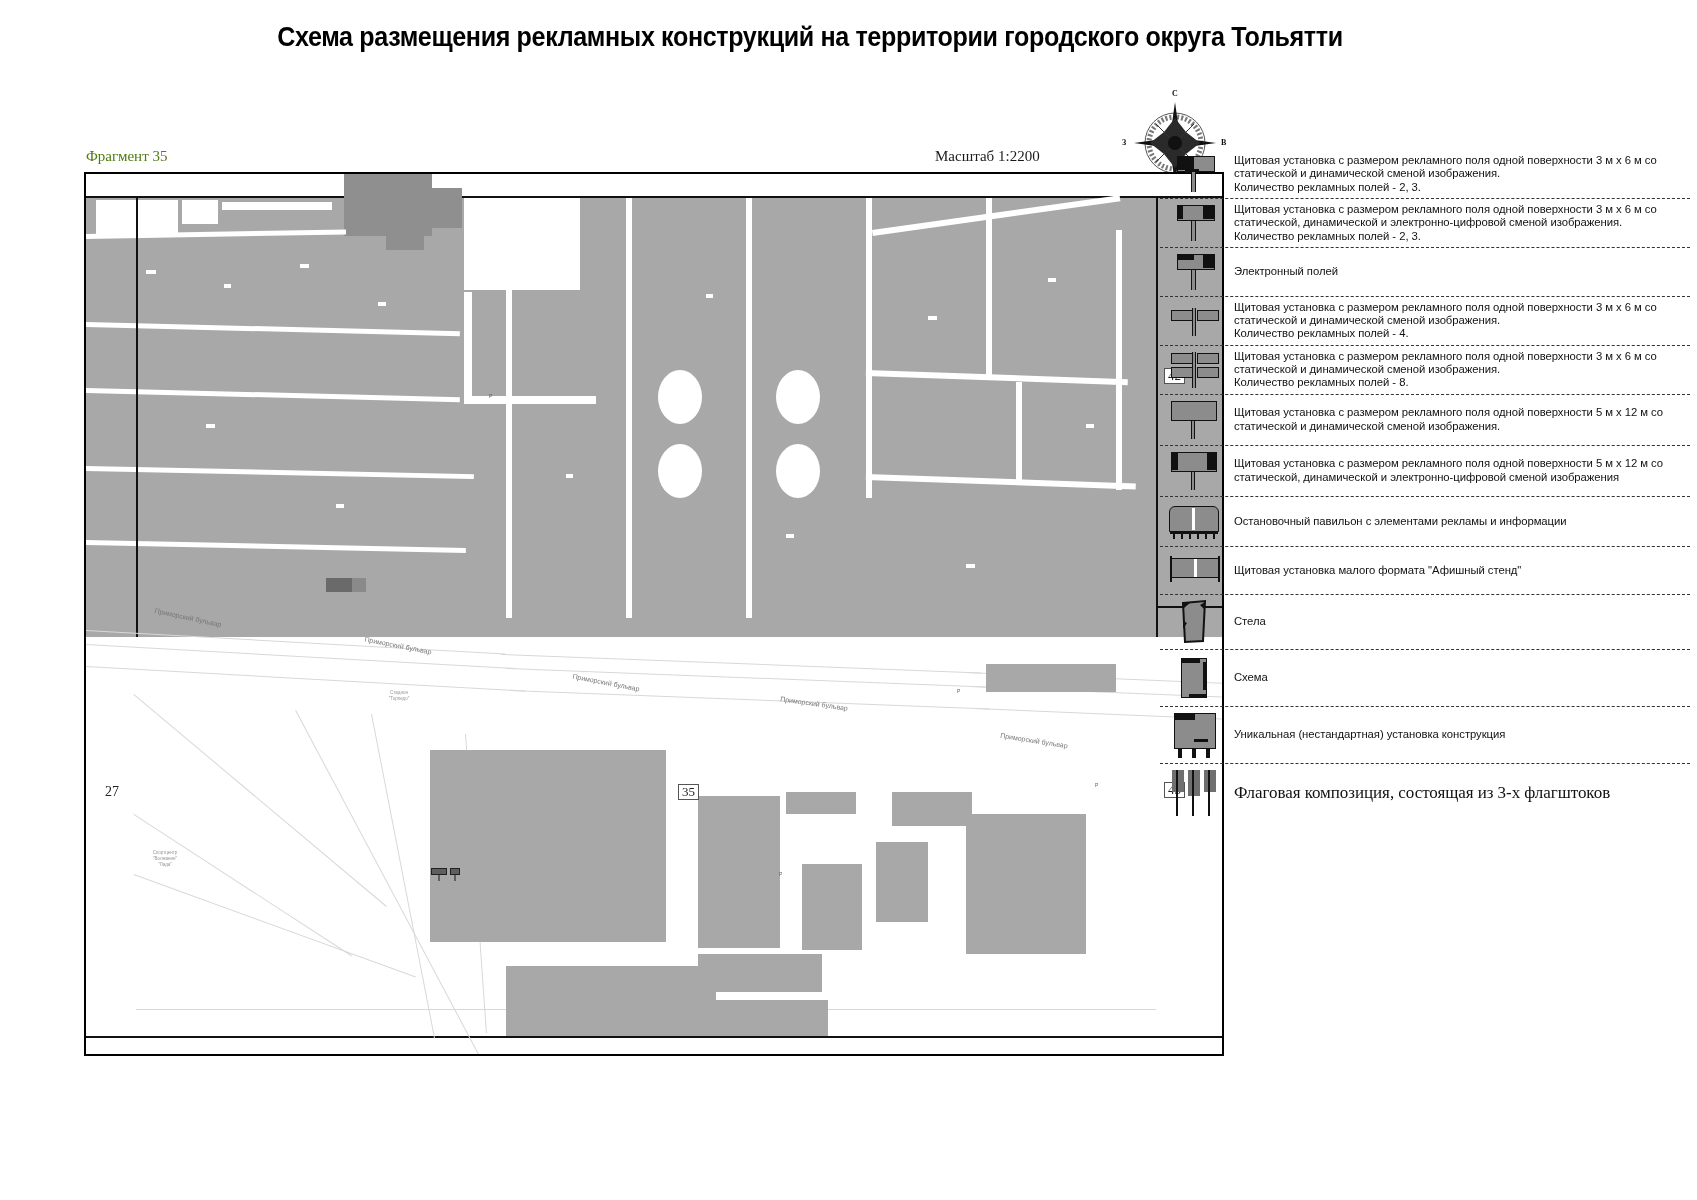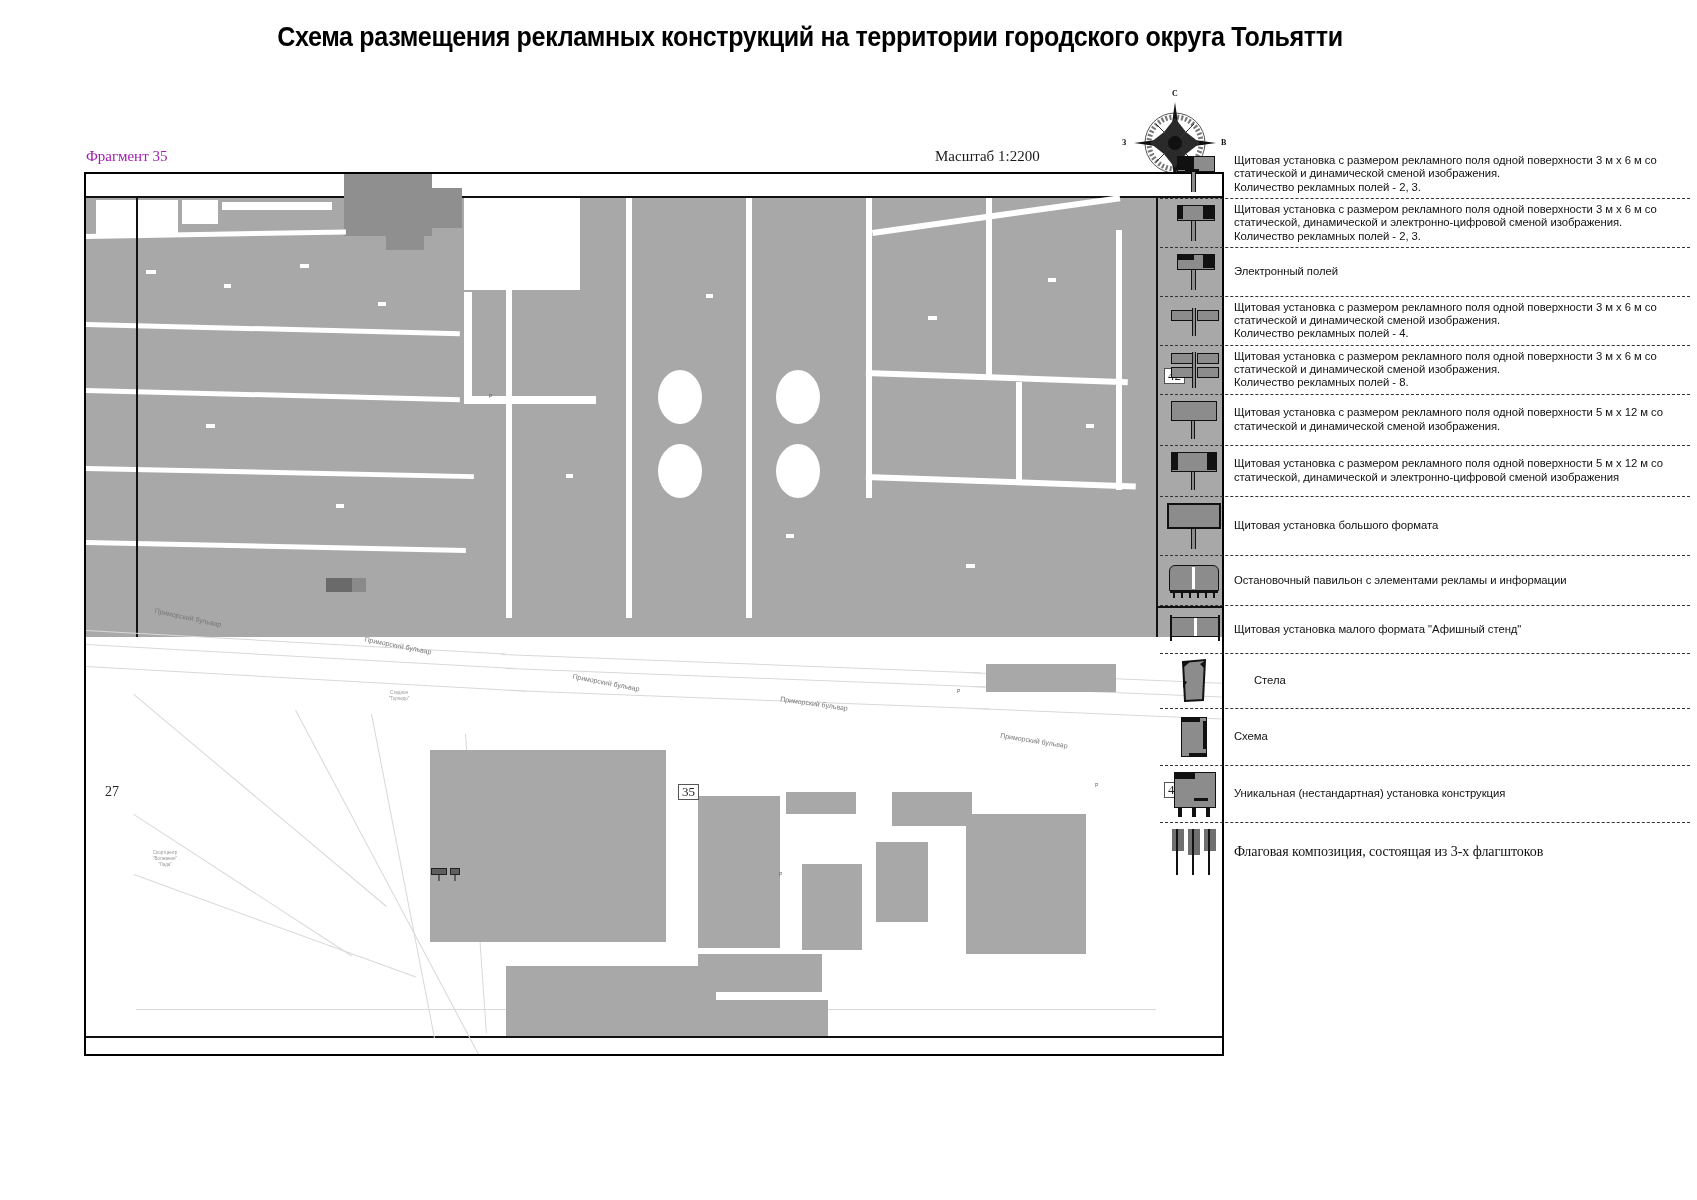--- a/index.html
+++ b/index.html
@@ -28,21 +28,21 @@
   
   #map-panel { position:absolute; left:84px; top:172px; width:1140px; height:884px; }
   #map-frame {
     position:absolute; inset:0;
     border:2px solid #000;
     background:#ffffff;
     overflow:hidden;
   }
   #frag-label {
     position:absolute; left:86px; top:148px;
-    font-family:"Liberation Serif", serif; font-size:15px; color:#a21caf;
+    font-family:"Liberation Serif", serif; font-size:15px; color:#4d7c0f;
   }
   #scale-label {
     position:absolute; left:935px; top:148px;
     font-family:"Liberation Serif", serif; font-size:15px; color:#1a1a1a;
   }
 
   
   .raster { position:absolute; background:#a8a8a8; }
   .raster.dark  { background:#8f8f8f; }
   .white { position:absolute; background:#ffffff; }
@@ -107,21 +107,21 @@
   .legend-text {
     font-family:"Liberation Sans", sans-serif;
     font-size:11.3px;
     line-height:13.2px;
     color:#111;
     letter-spacing:-0.05px;
     padding-left:4px;
   }
   .legend-text.serif {
     font-family:"Liberation Serif", serif;
-    font-size:14px; line-height:17px;
+    font-size:17px; line-height:17px;
   }
 
   
   .ic { position:relative; }
   .ic .panel { position:absolute; background:#8c8c8c; border:1.5px solid #111; }
   .ic .panel.noborder { border:none; }
   .ic .post  { position:absolute; background:#8c8c8c; border-left:1.5px solid #111; border-right:1.5px solid #111; }
   .ic .blk   { position:absolute; background:#111; }
 </style>
 </head>
@@ -375,29 +375,20 @@
       <div class="ic" style="width:52px;height:42px;">
         <div class="panel" style="left:2px; top:2px; width:46px; height:20px;"></div>
         <div class="blk" style="left:3px; top:3px; width:6px; height:17px;"></div>
         <div class="blk" style="left:38px; top:3px; width:9px; height:17px;"></div>
         <div class="post" style="left:22px; top:22px; width:4px; height:18px; background:#8c8c8c;"></div>
       </div>
     </div>
     <div class="legend-text">Щитовая установка с размером рекламного поля одной поверхности 5 м х 12 м со статической, динамической и электронно-цифровой сменой изображения</div>
   </div>
 
-  <div class="legend-row" style="min-height:56px;">
-    <div class="legend-icon">
-      <div class="ic" style="width:58px;height:50px;">
-        <div class="panel" style="left:1px; top:2px; width:54px; height:26px; border-width:2px;"></div>
-        <div class="post" style="left:25px; top:28px; width:5px; height:20px; background:#8c8c8c;"></div>
-      </div>
-    </div>
-    <div class="legend-text">Щитовая установка большого формата</div>
-  </div>
 
   <div class="legend-row" style="min-height:50px;">
     <div class="legend-icon">
       <div class="ic" style="width:56px;height:38px;">
         <div class="panel" style="left:2px; top:4px; width:50px; height:26px; border-radius:6px 6px 0 0;"></div>
         <div style="position:absolute; left:25px; top:6px; width:3px; height:22px; background:#fff;"></div>
         <div style="position:absolute; left:3px; top:30px; width:48px; height:2px; background:#111;"></div>
         <div style="position:absolute; left:6px; top:32px; width:2px; height:5px; background:#111;"></div>
         <div style="position:absolute; left:14px; top:32px; width:2px; height:5px; background:#111;"></div>
         <div style="position:absolute; left:22px; top:32px; width:2px; height:5px; background:#111;"></div>
@@ -415,21 +406,21 @@
         <div class="panel" style="left:4px; top:4px; width:48px; height:20px;"></div>
         <div style="position:absolute; left:27px; top:5px; width:3px; height:18px; background:#fff;"></div>
         <div style="position:absolute; left:3px; top:2px; width:2px; height:26px; background:#111;"></div>
         <div style="position:absolute; left:51px; top:2px; width:2px; height:26px; background:#111;"></div>
       </div>
     </div>
     <div class="legend-text">Щитовая установка малого формата "Афишный стенд"</div>
   </div>
 
 
-  <div class="legend-row" style="min-height:52px;gap:20px;">
+  <div class="legend-row" style="min-height:52px;">
     <div class="legend-icon">
       <div class="ic" style="width:40px;height:46px;">
         <svg width="40" height="46" viewBox="0 0 40 46">
           <polygon points="8,4 30,2 28,42 10,43" fill="#8c8c8c" stroke="#111" stroke-width="2"></polygon>
           <polygon points="8,3 16,3 9,9" fill="#111"></polygon>
           <polygon points="30,3 30,11 25,6" fill="#111"></polygon>
           <polygon points="8,22 12,24 8,30" fill="#111"></polygon>
         </svg>
       </div>
     </div>

